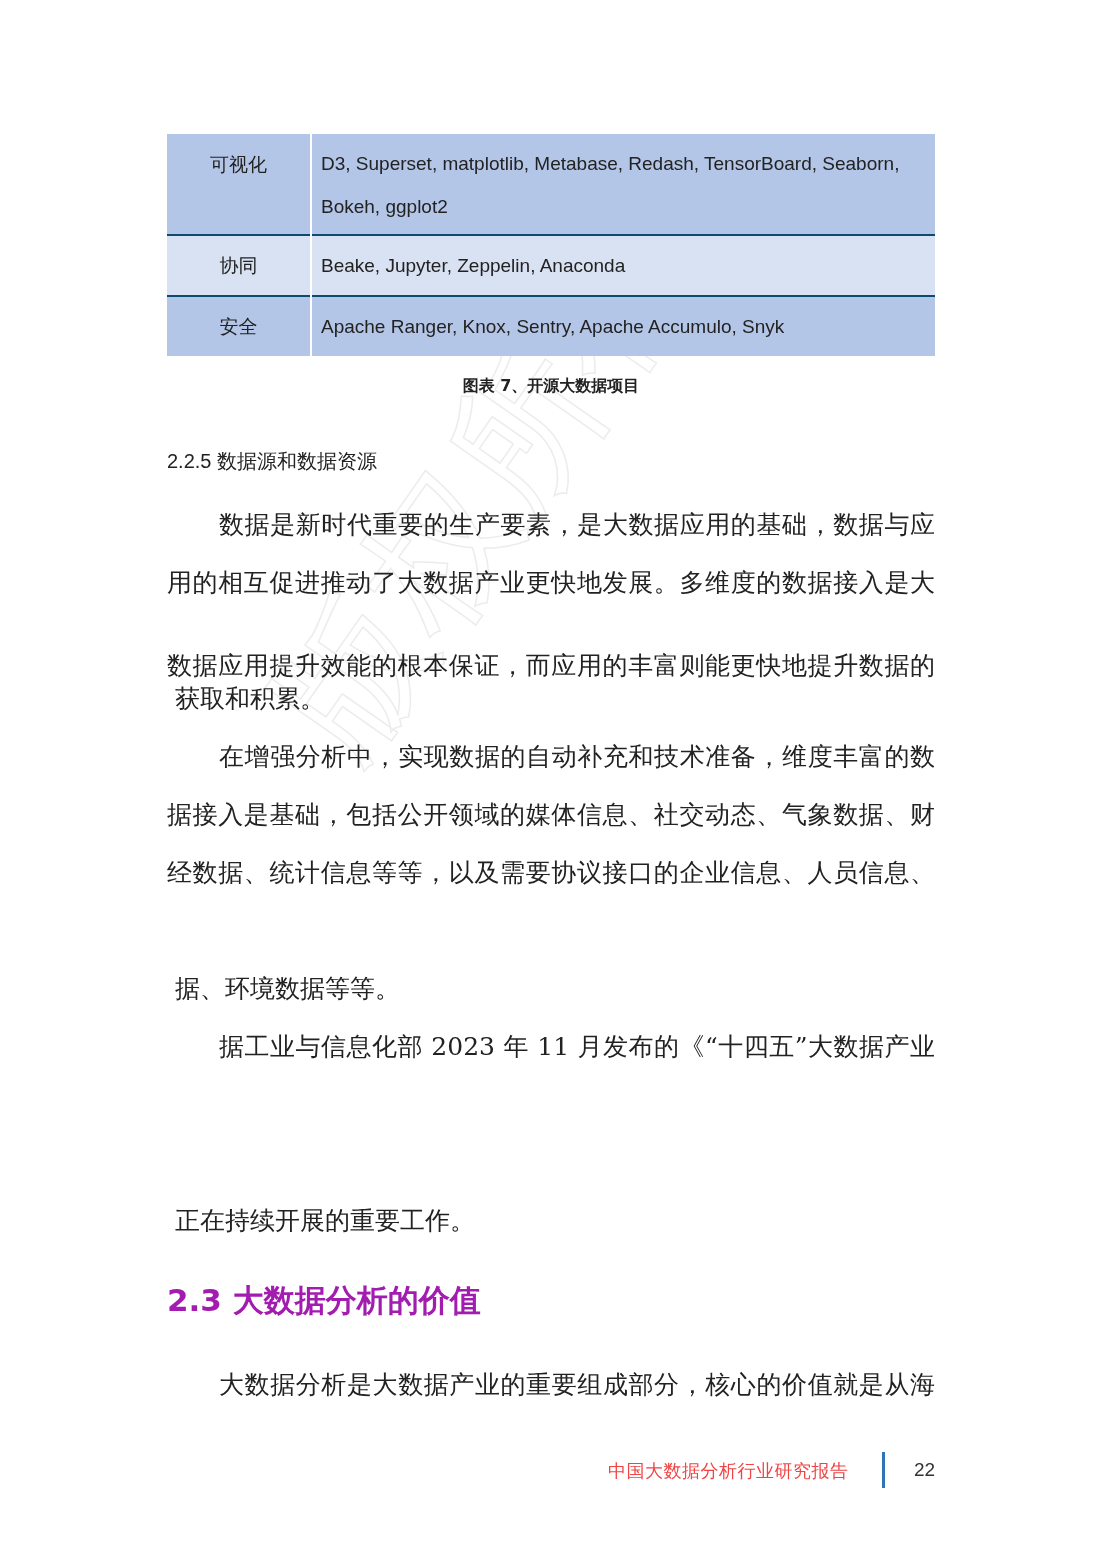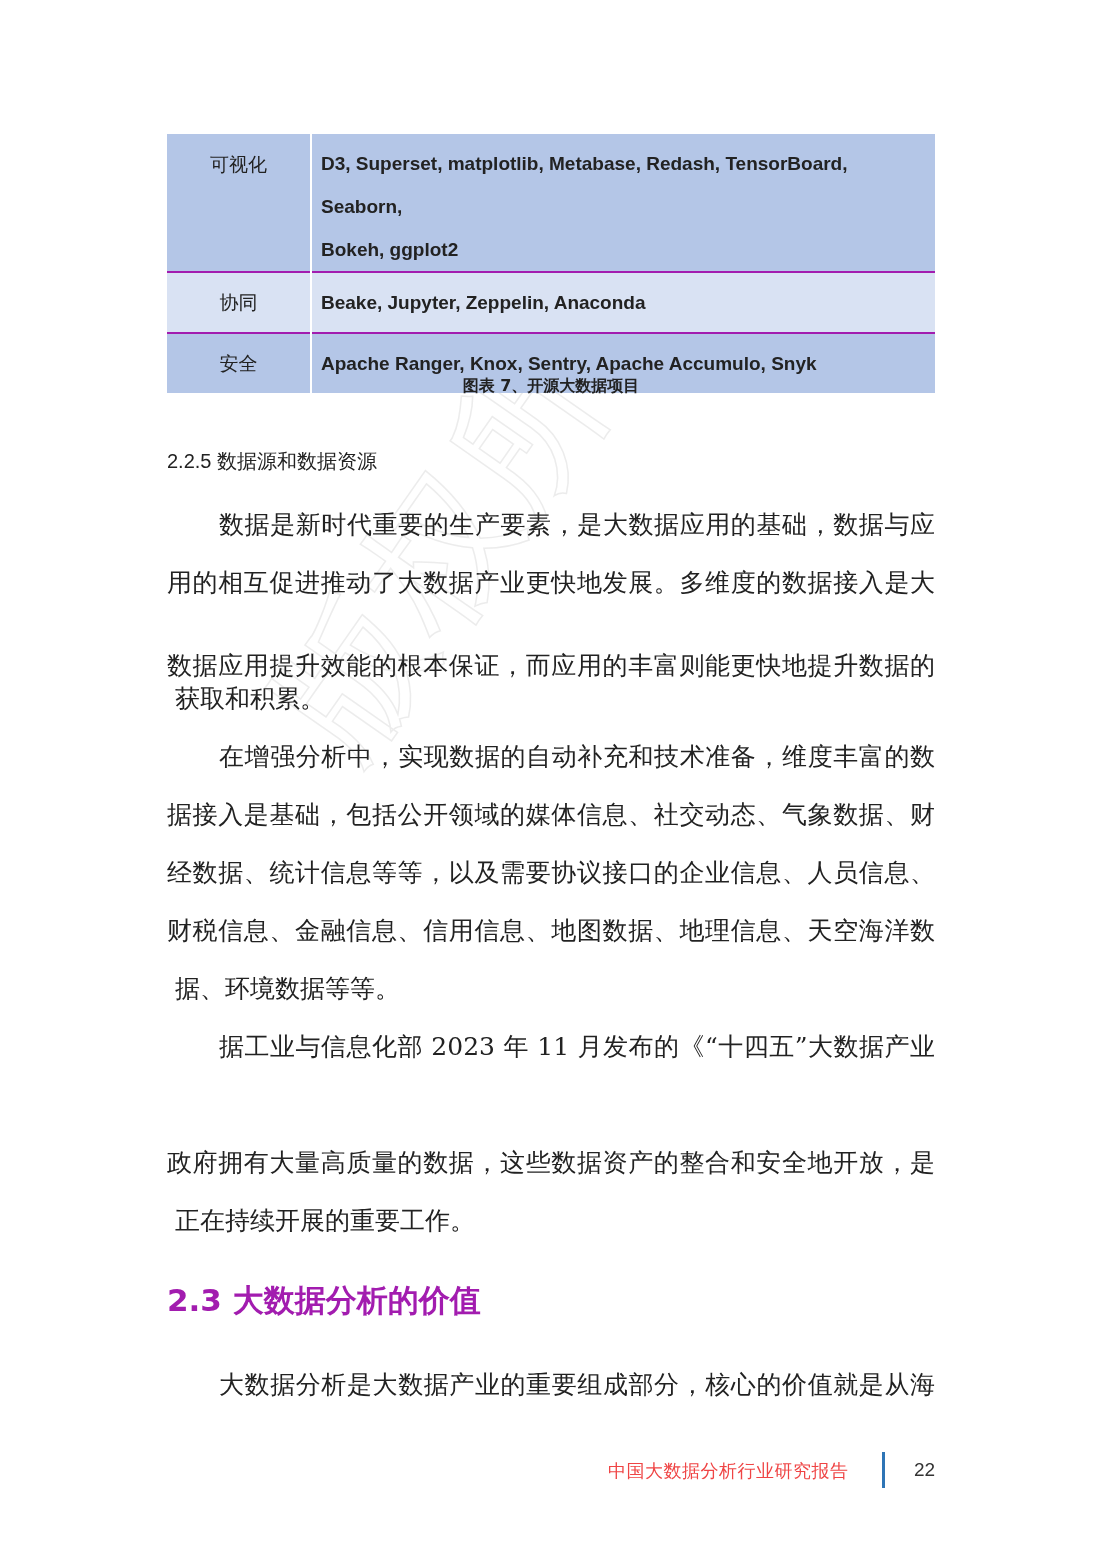--- a/index.html
+++ b/index.html
@@ -4,23 +4,23 @@
   <style>
     html, body { margin: 0; padding: 0; background: #ffffff; }
     body { width: 1102px; height: 1559px; position: relative; overflow: hidden; }
     .page { position: absolute; left: 0; top: 0; width: 1102px; height: 1559px; }
 
     
     .tbl { position: absolute; left: 167px; top: 134px; width: 768px; border-collapse: collapse; }
     .tbl td { padding: 0; border: 0; font-family: "Liberation Sans", "DejaVu Sans", sans-serif; color: #222; font-size: 19px; vertical-align: top; }
     .tbl tr.dark td { background: #b4c6e7; }
     .tbl tr.light td { background: #d9e2f3; }
-    .tbl tr + tr td { border-top: 2px solid #a21caf; }
+    .tbl tr + tr td { border-top: 2px solid #0c4a6e; }
     .tbl td.cat { width: 143px; text-align: center; border-right: 2px solid #ffffff; }
-    .tbl td.val { padding-left: 9px; padding-right: 9px; font-weight: bold; }
+    .tbl td.val { padding-left: 9px; padding-right: 9px; }
     .row-a td { height: 100px; }
     .row-a td.cat { padding-top: 18px; height: 82px; }
     .row-a td.val { line-height: 43px; padding-top: 8px; height: 92px; }
     .row-b td, .row-c td { height: 59px; line-height: 59px; }
 
     .caption { position: absolute; left: 0; width: 1102px; top: 376px; text-align: center; font-family: "DejaVu Sans", sans-serif; font-size: 16px; font-weight: bold; color: #222; }
 
     .h3 { position: absolute; left: 167px; top: 420px; font-family: Liberation Sans, sans-serif; font-size: 20px; color: #222; letter-spacing: 0px; margin-top: 28px; }
     .h2 { position: absolute; left: 167px; top: 1280px; font-family: "DejaVu Sans", sans-serif; font-size: 31px; font-weight: bold; color: #a21caf; }
 
@@ -69,25 +69,23 @@
   <div class="h3">2.2.5 数据源和数据资源</div>
 
   <div class="body-line indent" style="top:508px">数据是新时代重要的生产要素，是大数据应用的基础，数据与应</div>
   <div class="body-line" style="top:566px">用的相互促进推动了大数据产业更快地发展。多维度的数据接入是大</div>
   <div class="body-line" style="top:649px">数据应用提升效能的根本保证，而应用的丰富则能更快地提升数据的</div>
   <div class="body-line last" style="top:682px">获取和积累。</div>
 
   <div class="body-line indent" style="top:740px">在增强分析中，实现数据的自动补充和技术准备，维度丰富的数</div>
   <div class="body-line" style="top:798px">据接入是基础，包括公开领域的媒体信息、社交动态、气象数据、财</div>
   <div class="body-line" style="top:856px">经数据、统计信息等等，以及需要协议接口的企业信息、人员信息、</div>
-  <div class="body-line" style="top:914px">财税信息、金融信息、信用信息、地图数据、地理信息、天空海洋数</div>
   <div class="body-line last" style="top:972px">据、环境数据等等。</div>
 
   <div class="body-line indent" style="top:1030px">据工业与信息化部 2023 年 11 月发布的《“十四五”大数据产业</div>
-  <div class="body-line" style="top:1146px">政府拥有大量高质量的数据，这些数据资产的整合和安全地开放，是</div>
   <div class="body-line last" style="top:1204px">正在持续开展的重要工作。</div>
 
   <div class="h2">2.3 大数据分析的价值</div>
 
   <div class="body-line indent" style="top:1368px">大数据分析是大数据产业的重要组成部分，核心的价值就是从海</div>
 
   <div class="footer-title">中国大数据分析行业研究报告</div>
   <div class="footer-bar"></div>
   <div class="footer-page">22</div>
 </div>

